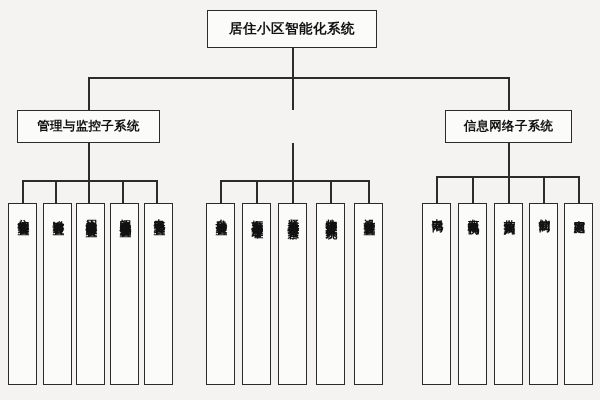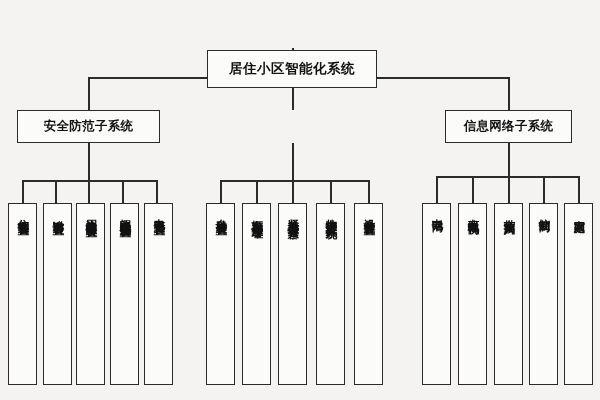--- a/index.html
+++ b/index.html
@@ -28,21 +28,20 @@
     border: 1.5px solid #2b2b2b;
     display: flex;
     align-items: center;
     justify-content: center;
     color: #121212;
   }
   .node.root {
     font-size: 13.5px;
     font-weight: bold;
     letter-spacing: 0.5px;
-    margin-top: 40px;
   }
   .node.level2 {
     font-size: 12.5px;
     font-weight: bold;
     letter-spacing: 0.3px;
   }
   .node.leaf {
     font-size: 11.5px;
     font-weight: bold;
     padding: 6px 0;
@@ -98,21 +97,21 @@
   <div class="line vline" style="left:472px; top:176px; height:27px;"></div>
   <div class="line vline" style="left:508px; top:176px; height:27px;"></div>
   <div class="line vline" style="left:543px; top:176px; height:27px;"></div>
   <div class="line vline" style="left:578px; top:176px; height:27px;"></div>
 
   <div class="node root" style="left:207px; top:10px; width:170px; height:38px;">
     <span>居住小区智能化系统</span>
   </div>
 
   <div class="node level2" style="left:17px; top:110px; width:143px; height:33px;">
-    <span>安全防范子系统</span>
+    <span>管理与监控子系统</span>
   </div>
   <div class="node level2" style="left:445px; top:110px; width:127px; height:33px;">
     <span>信息网络子系统</span>
   </div>
 
   <div class="node leaf" style="left:8px; top:203px; width:29px; height:182px;">
     <span class="vtext">住宅报警装置</span>
   </div>
   <div class="node leaf" style="left:43px; top:203px; width:29px; height:182px;">
     <span class="vtext">访客对讲装置</span>

